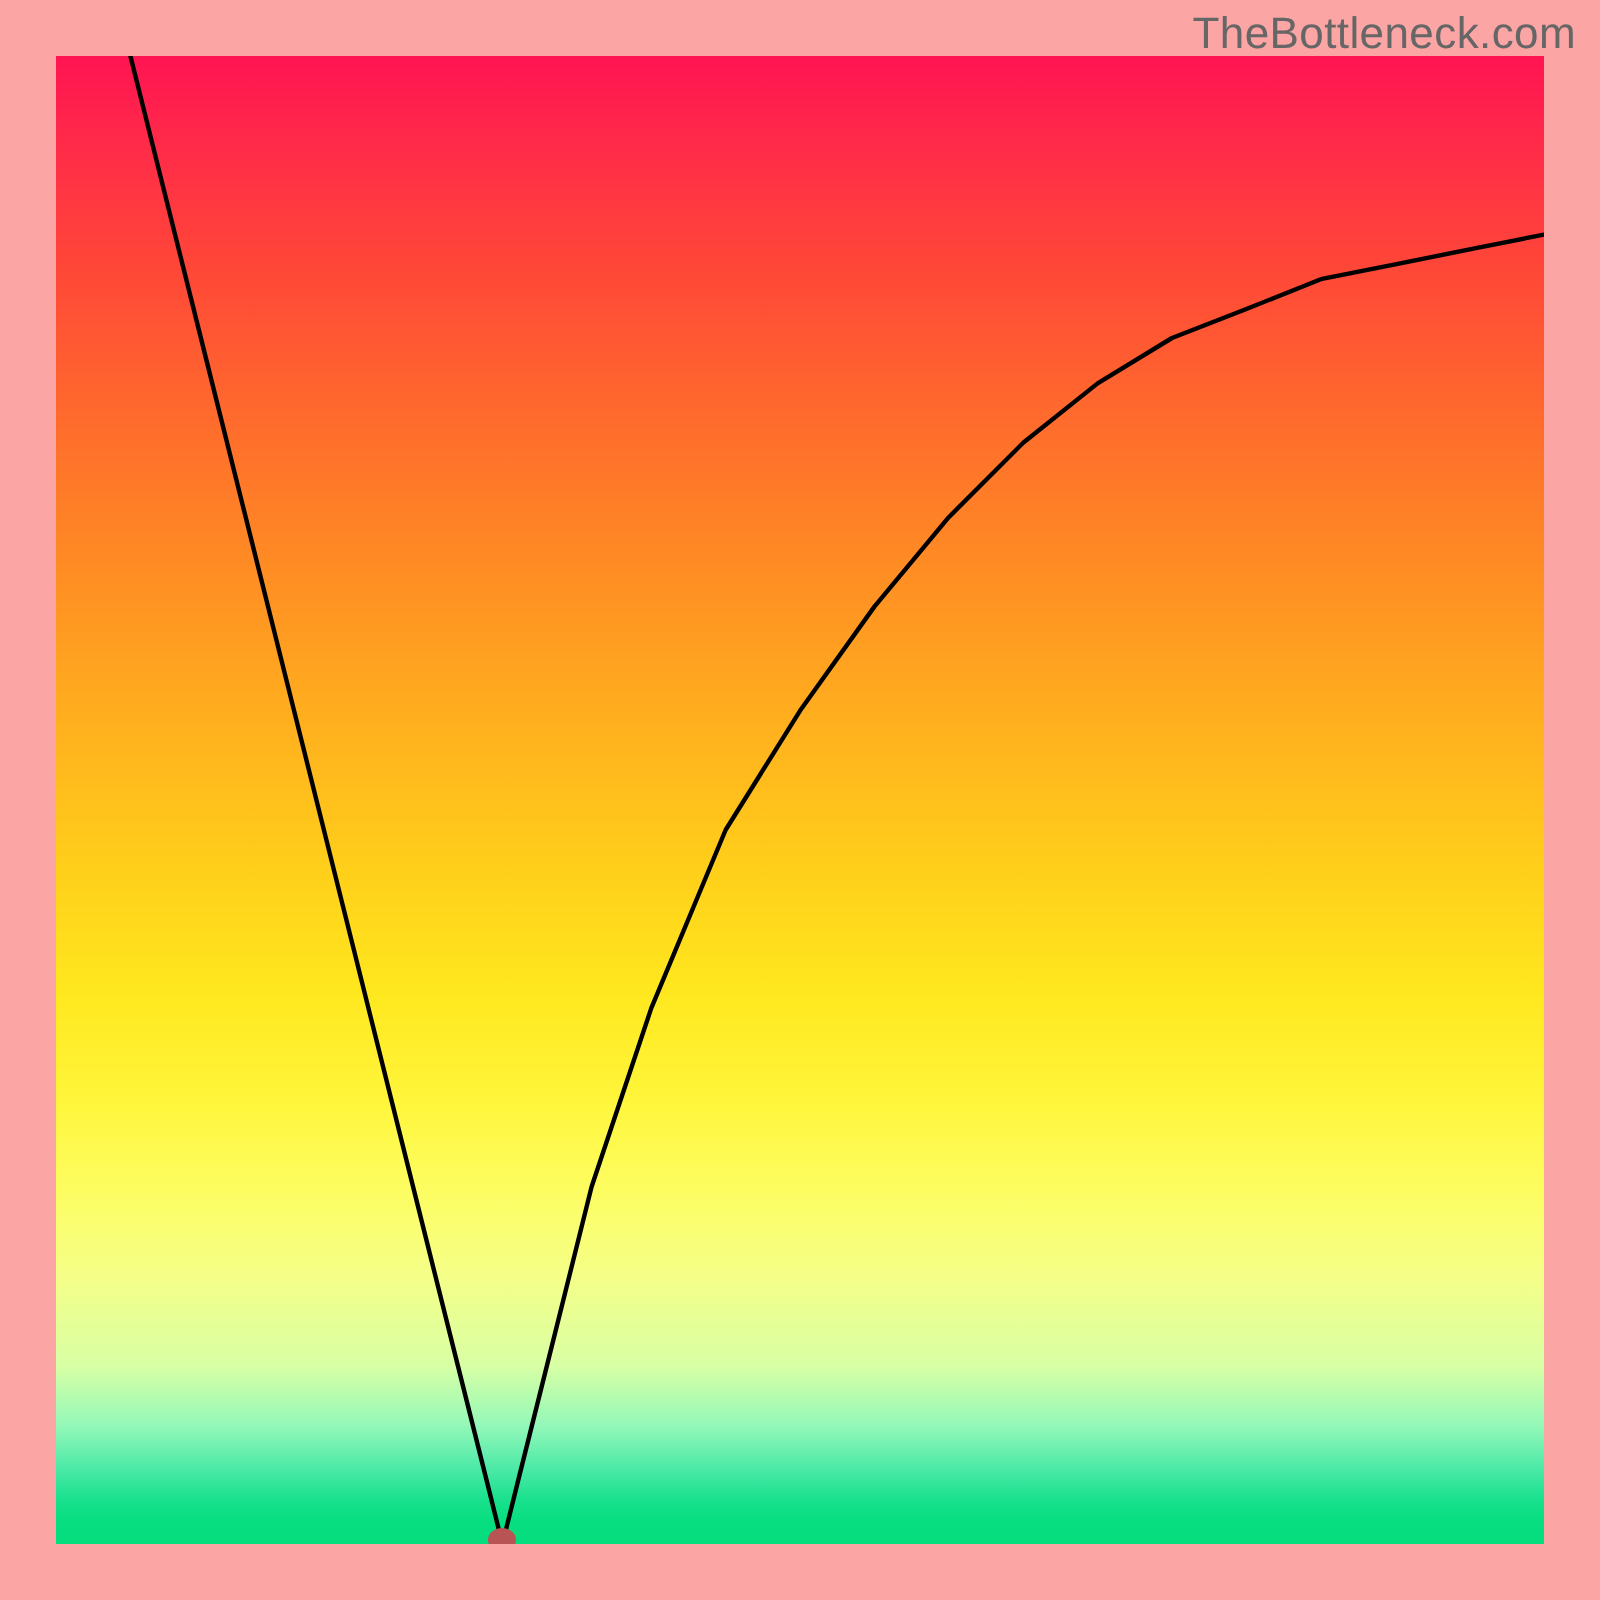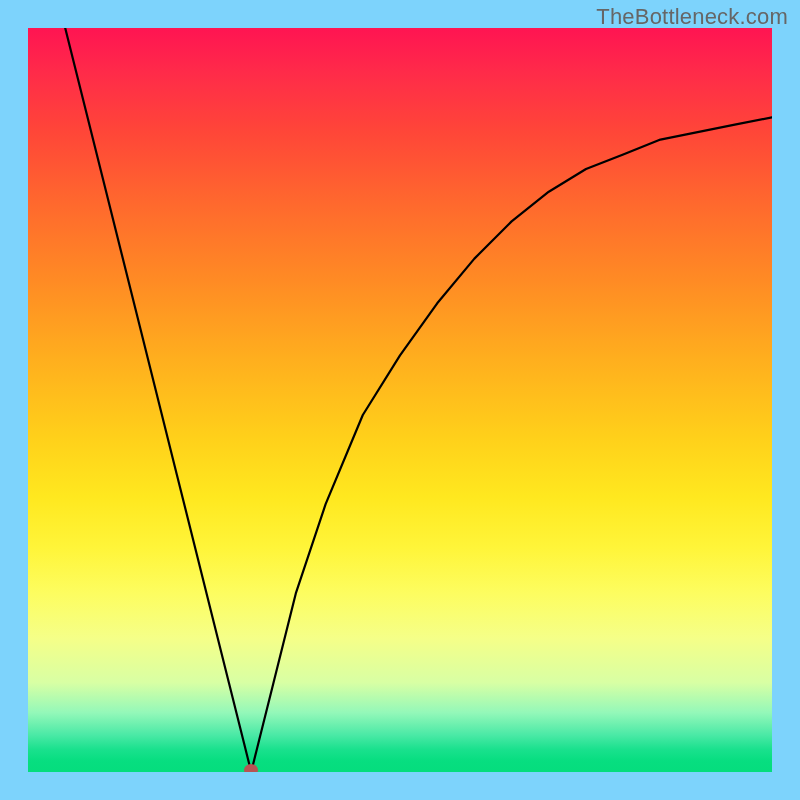--- a/index.html
+++ b/index.html
@@ -8,21 +8,21 @@
     width: 800px;
     height: 800px;
     background: #ffffff;
     font-family: Arial, Helvetica, sans-serif;
     overflow: hidden;
   }
   .chart-outer {
     position: relative;
     width: 800px;
     height: 800px;
-    background: #7dd3fc;
+    background: #fca5a5;
     box-sizing: border-box;
   }
   .watermark {
     position: absolute;
     top: 4px;
     right: 12px;
     color: #666666;
     font-size: 22px;
     font-weight: 400;
     letter-spacing: 0.2px;

